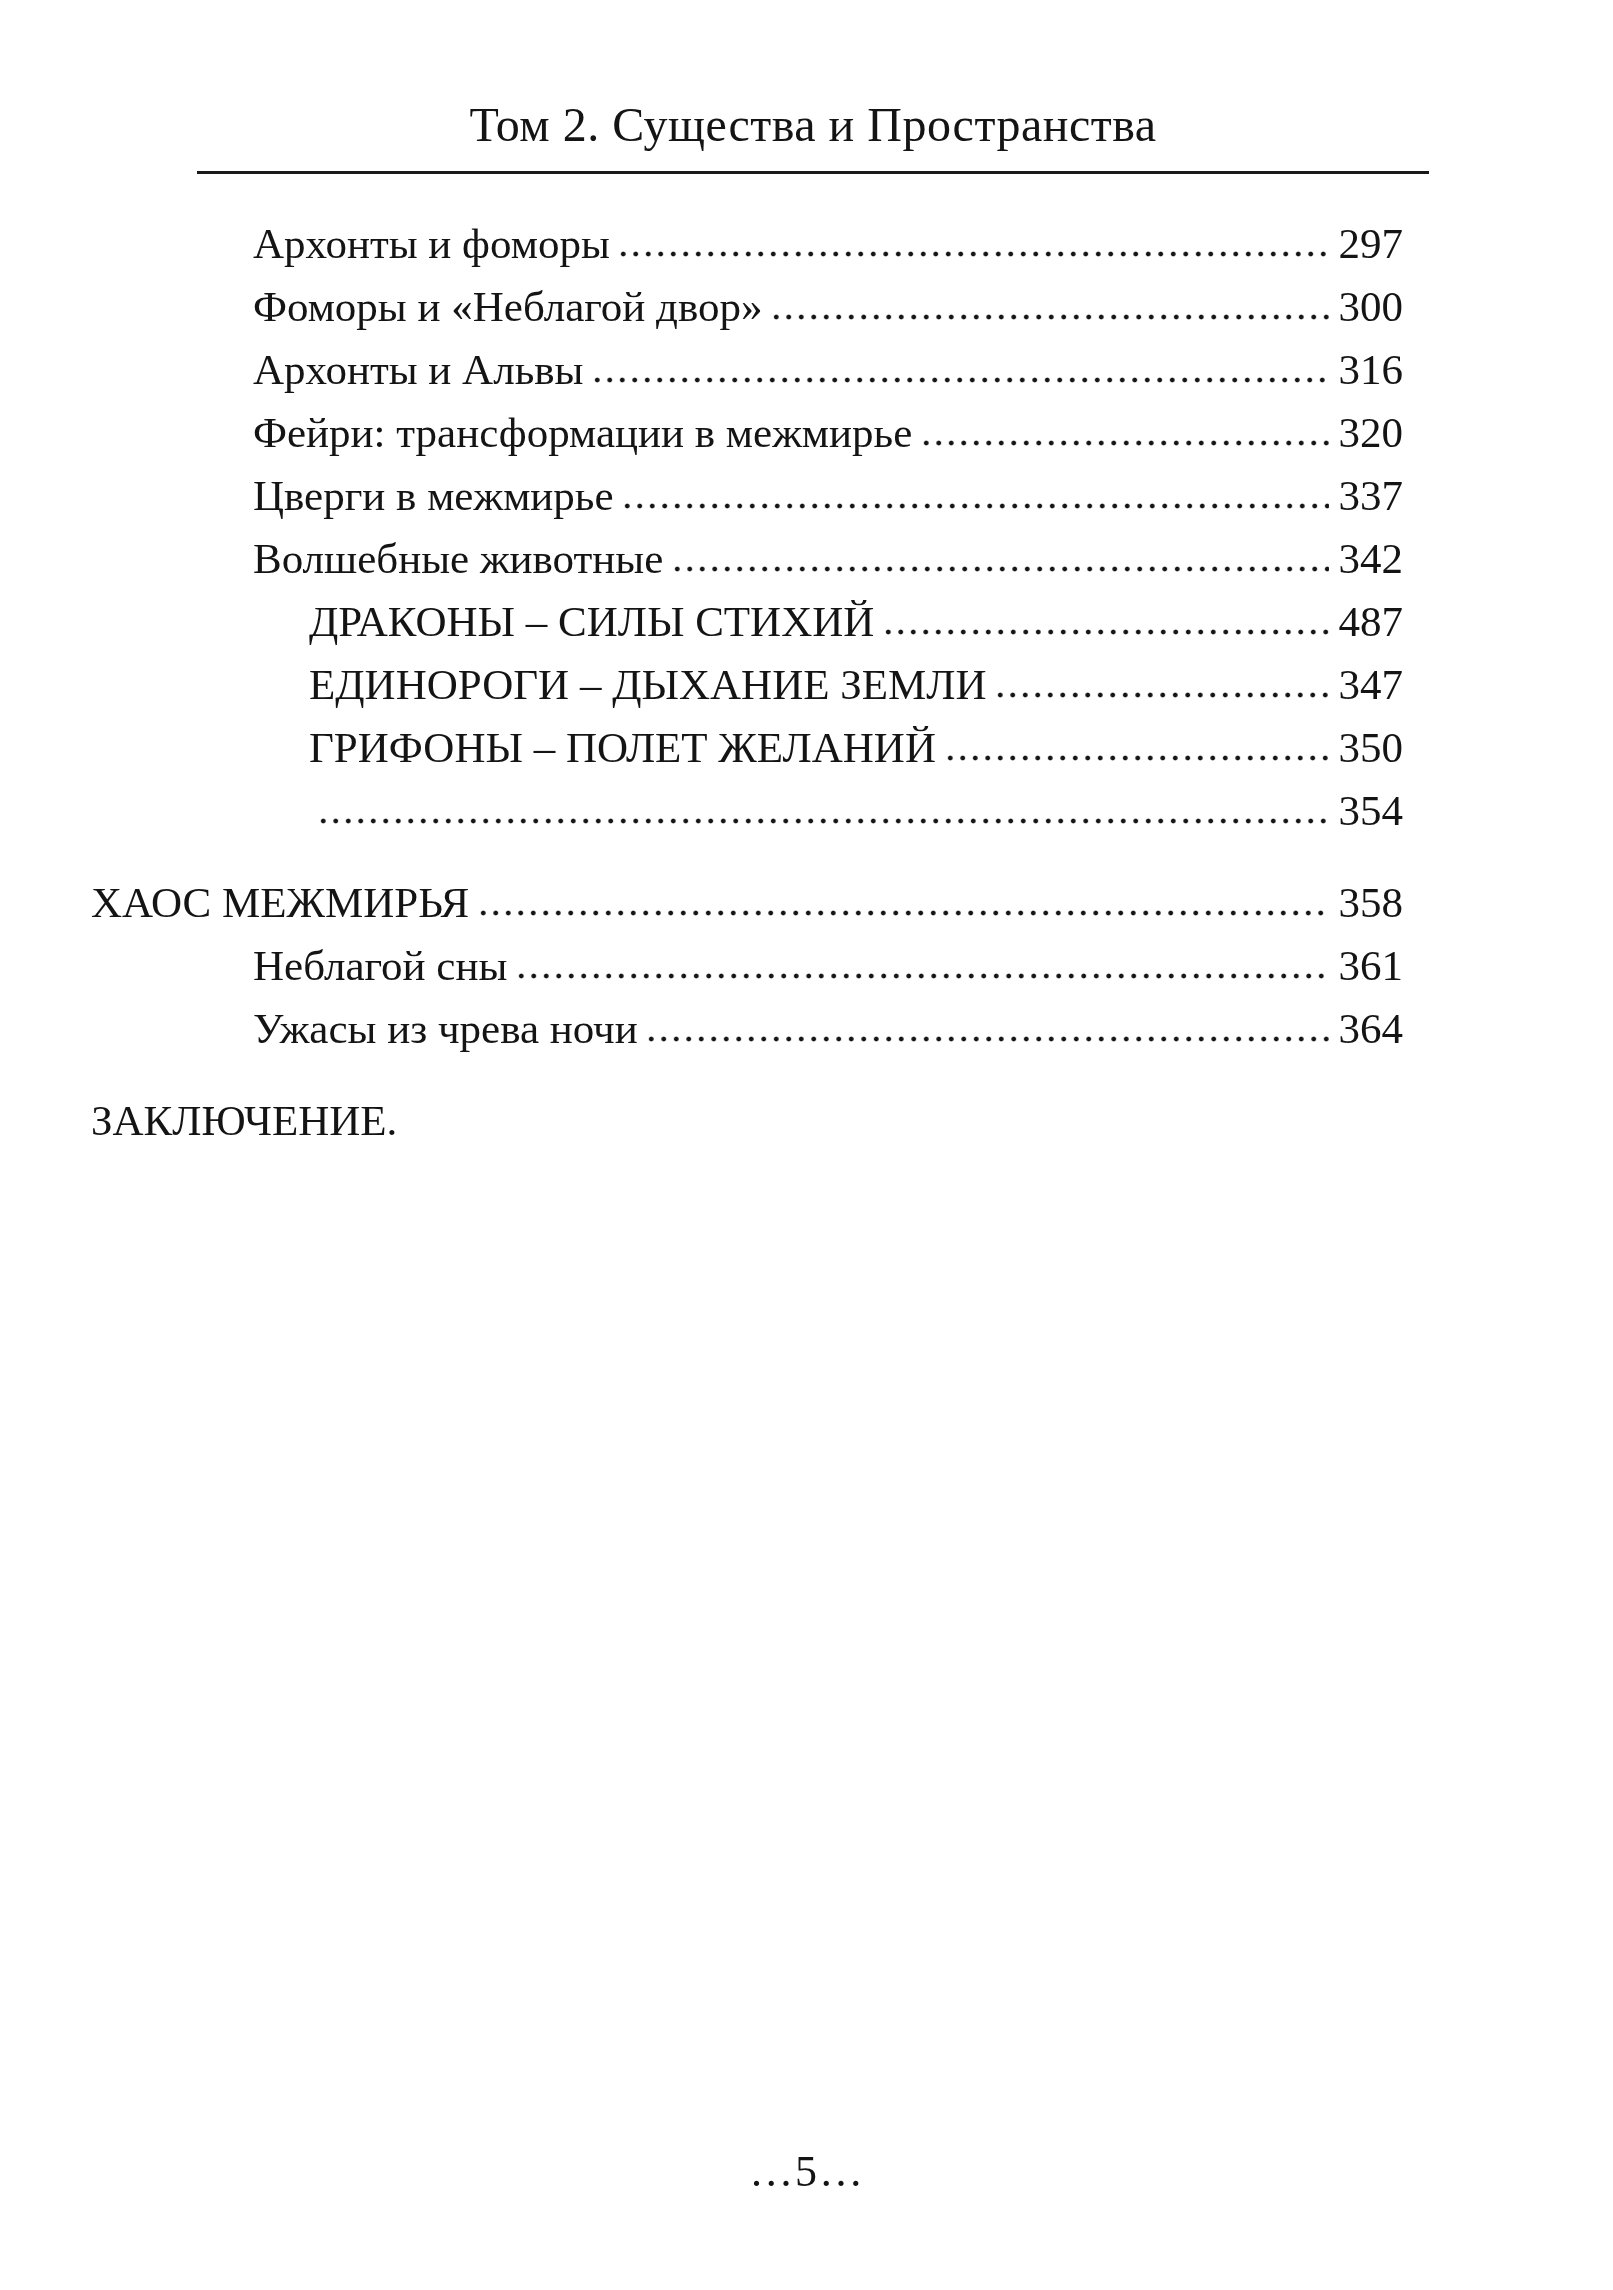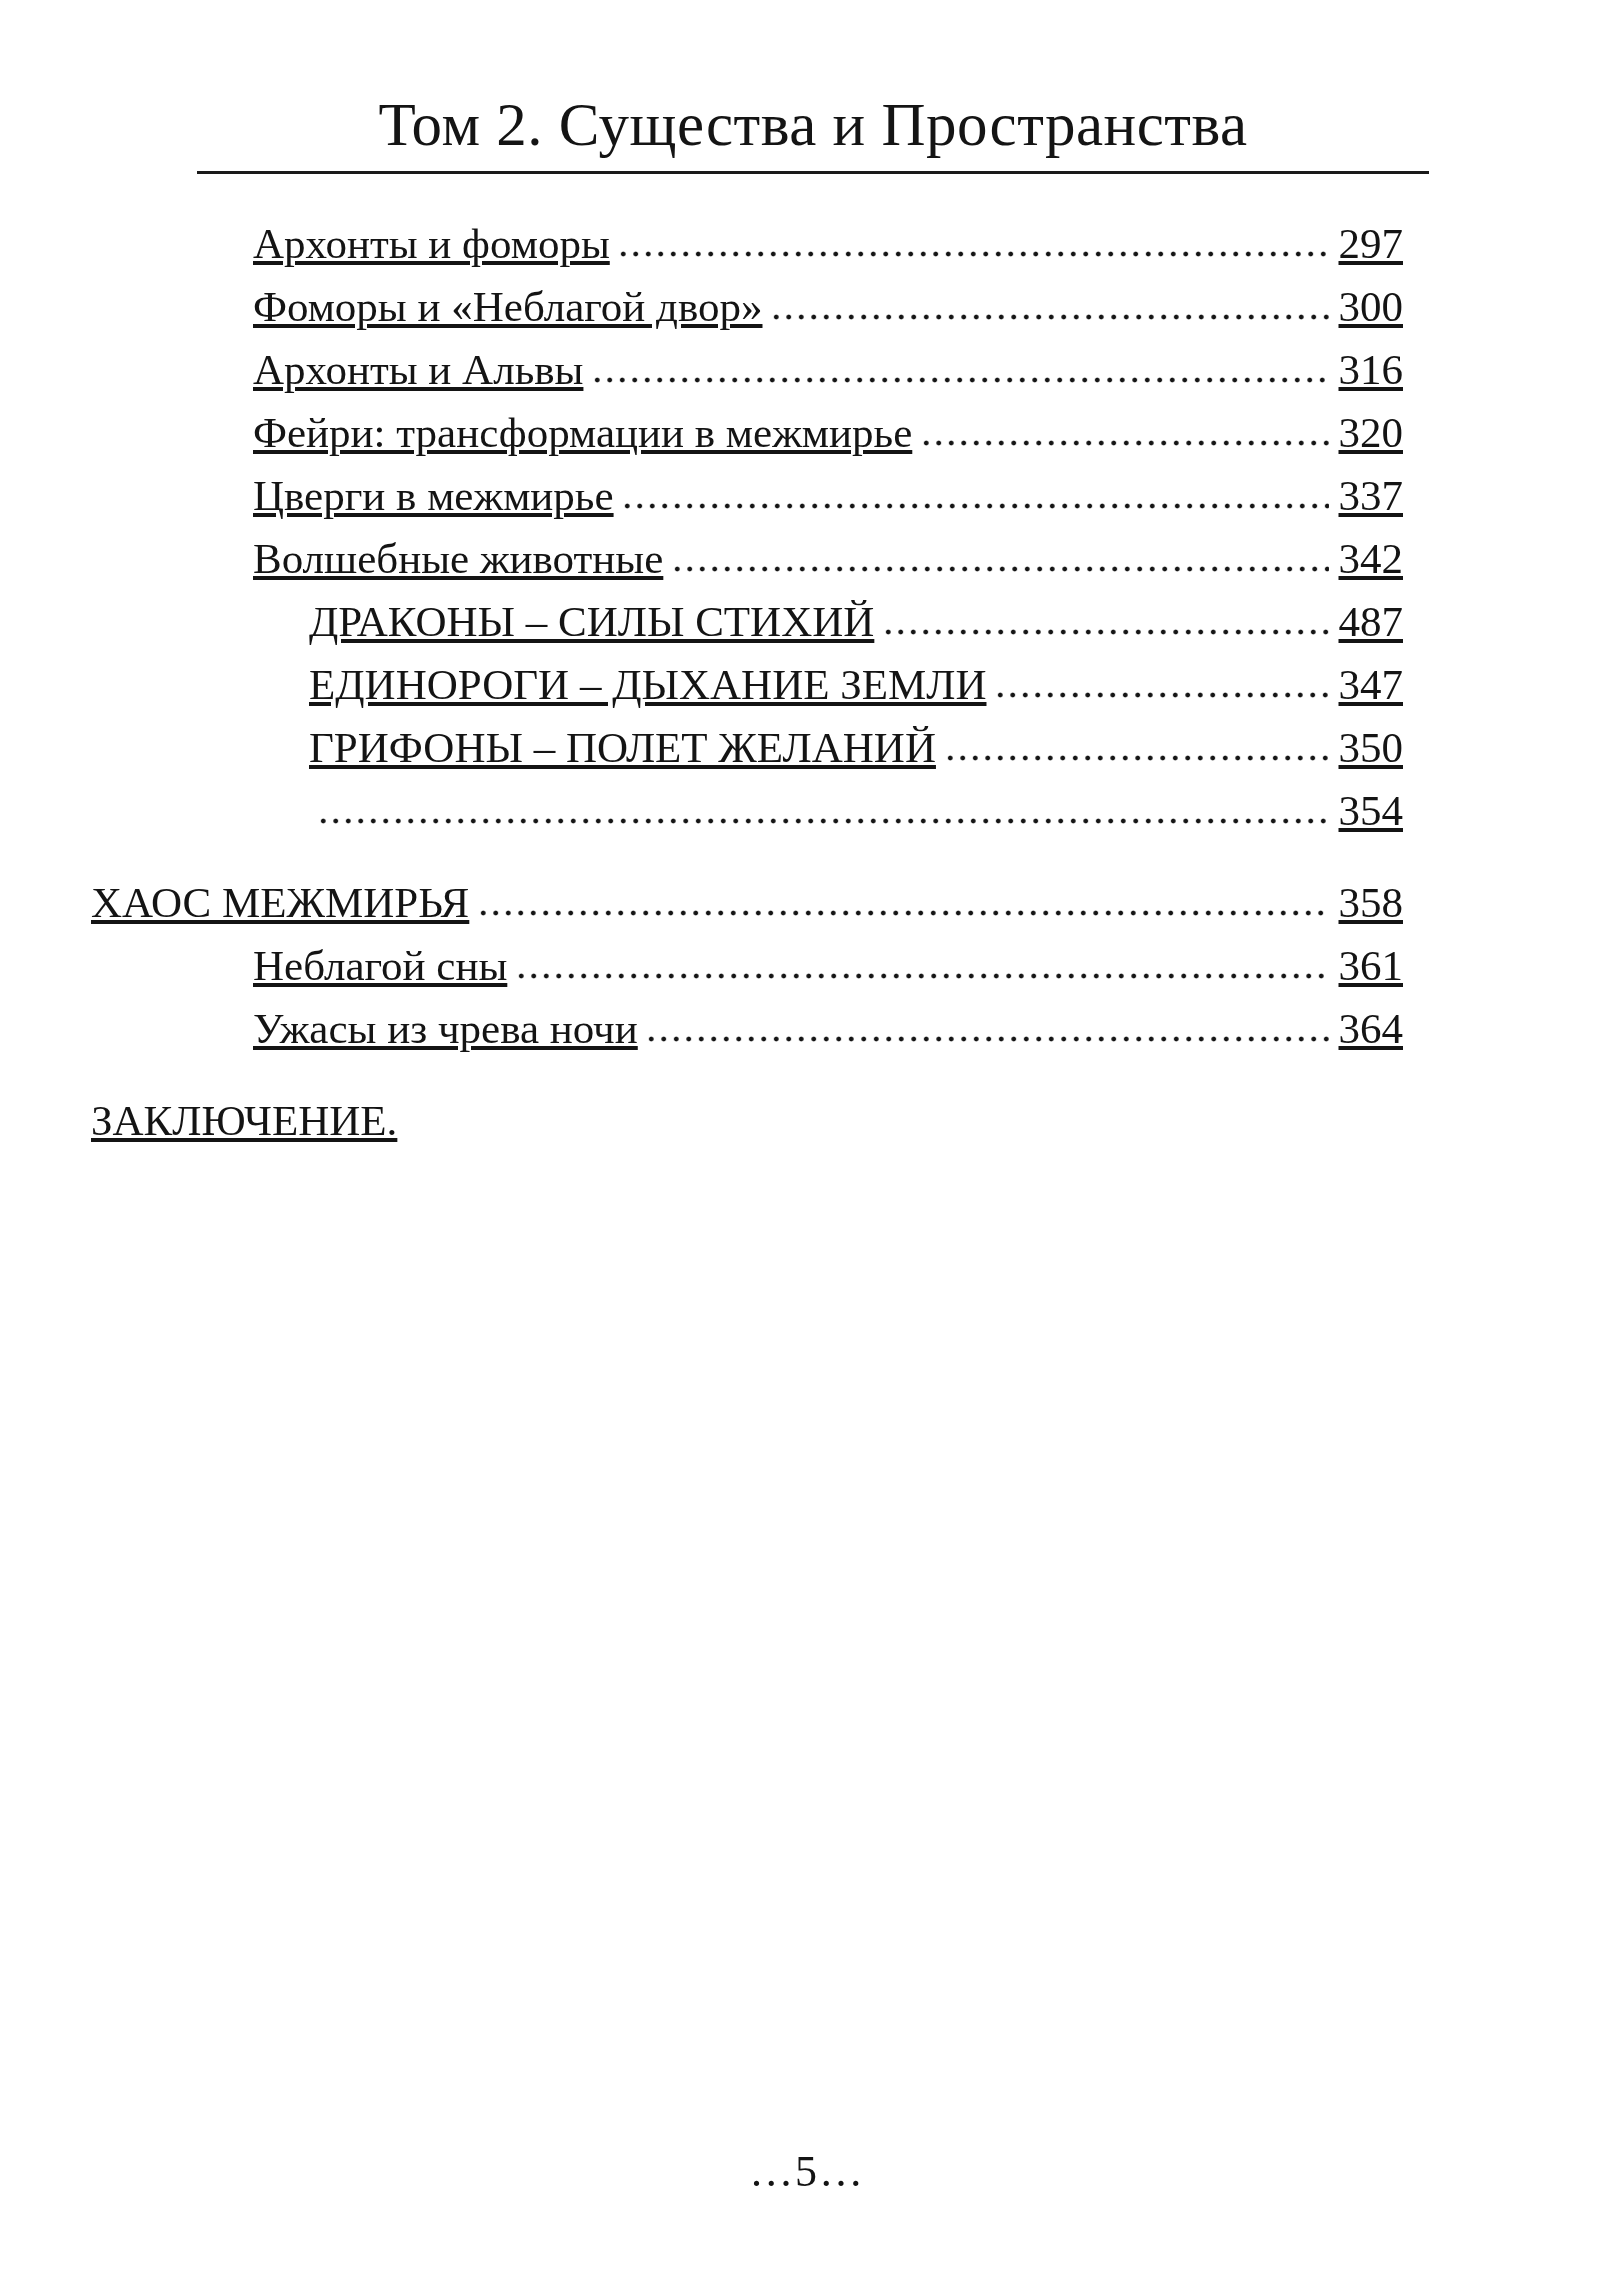--- a/index.html
+++ b/index.html
@@ -17,32 +17,32 @@
     height: 2290px;
     margin: 0 auto;
     background: var(--bg);
     color: var(--text);
     overflow: hidden;
   }
   .running-header {
     margin: 100px 181px 0 197px;
     width: 1232px;
     text-align: center;
-    font-size: 61px;
+    font-size: 48px;
     line-height: 50px;
     letter-spacing: 0.5px;
   }
   .rule {
     width: 1232px;
     height: 2.9px;
     margin: 21px 0 0 197px;
     background: var(--rule);
   }
   .toc { margin-top: 38px; }
-  .toc-row { padding-right: 211px; text-decoration: underline; }
+  .toc-row { padding-right: 211px; }
   .toc-row.gap { margin-top: 29px; }
   .lvl0 { padding-left: 91px; }
   .lvl1 { padding-left: 253px; }
   .lvl2 { padding-left: 309px; }
   .solo-line, .leader-line {
     font-size: 43px;
     line-height: 63px;
   }
   .leader-line {
     display: flex;

